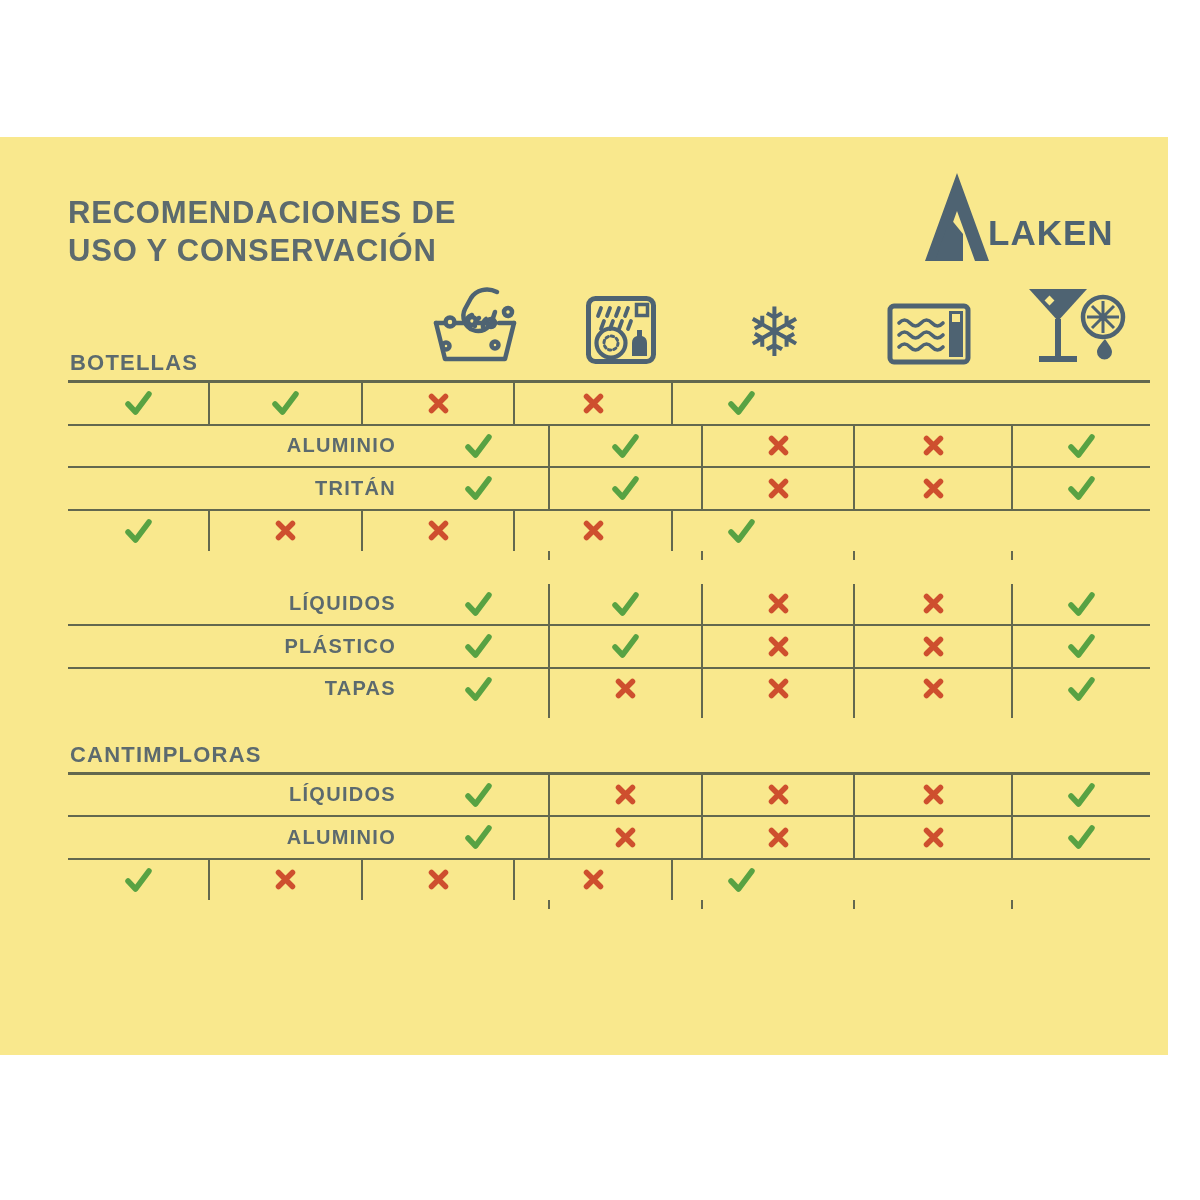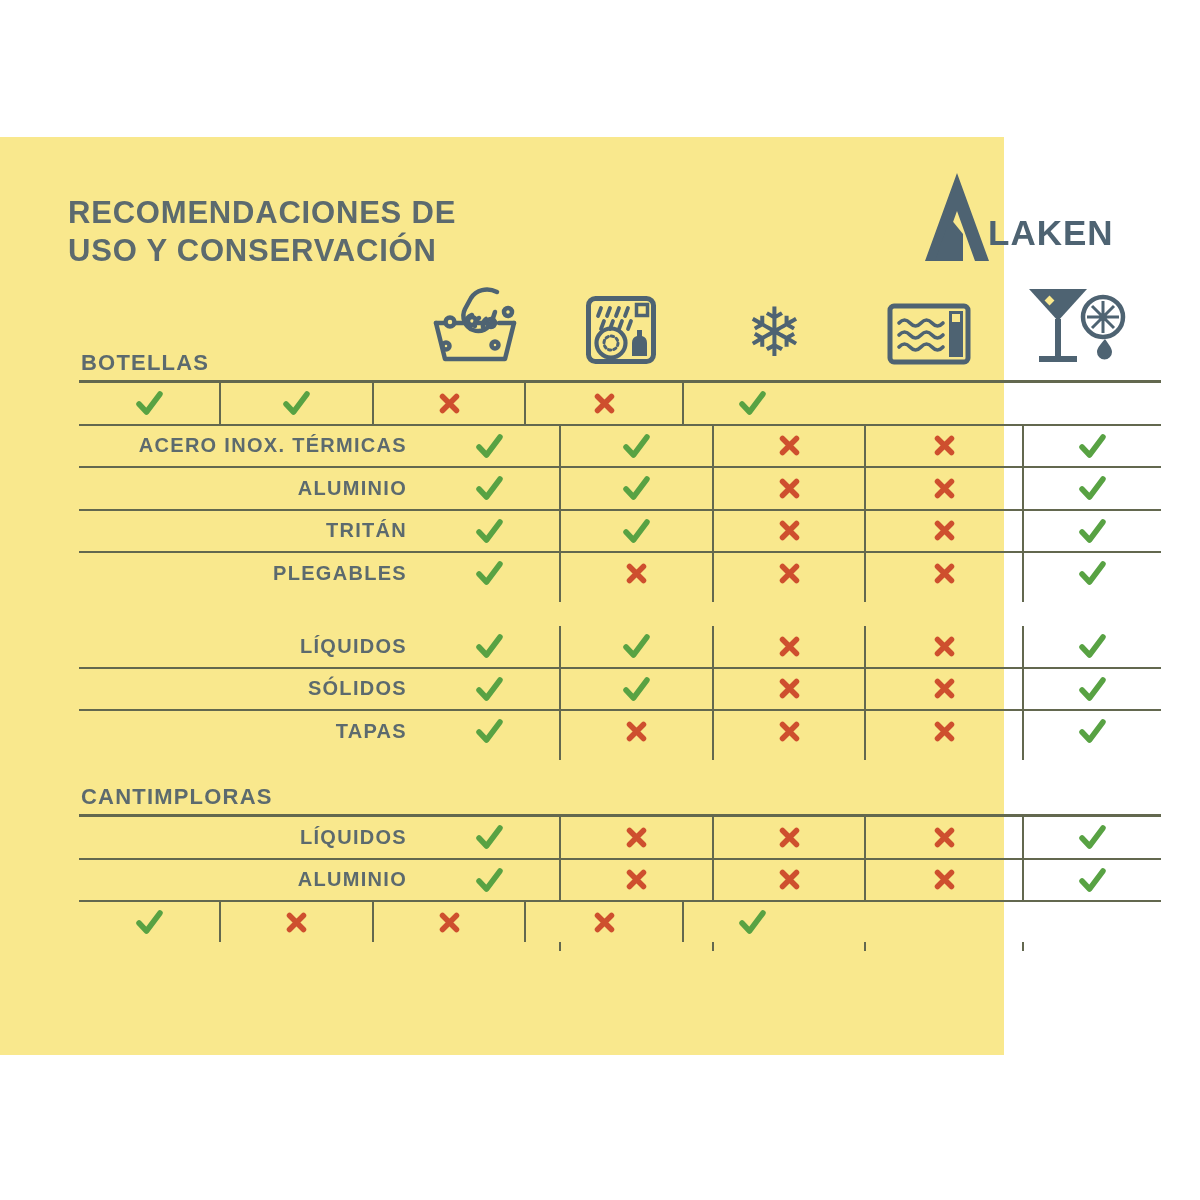--- a/index.html
+++ b/index.html
@@ -2,40 +2,40 @@
 <html style="--panel: #F9E88D; --text: #5C6A6E; --icon: #4E6372; --line: #63684F; --check: #58A243; --cross: #CE4F2E;"><head>
 <meta charset="utf-8">
 <style>
   * { box-sizing: border-box; }
   html, body { margin: 0; padding: 0; }
   body {
     width: 1200px; height: 1200px; background: #ffffff;
     font-family: "Liberation Sans", sans-serif;
   }
   .screen { position: relative; width: 1200px; height: 1200px; background: #ffffff; overflow: hidden; }
-  .panel { position: absolute; left: 0; top: 137px; width: 1004px; height: 918px; background: var(--panel, #F9E88D); }
+  .panel { position: absolute; left: 0; top: 137px; width: 1168px; height: 918px; background: var(--panel, #F9E88D); }
 
   
   .title { position: absolute; left: 68px; top: 57px; color: var(--text, #5C6A6E);
            font-size: 31px; font-weight: bold; letter-spacing: 0.8px; line-height: 38px; }
 
   
   .logo { position: absolute; left: 918px; top: 34px; display: flex; align-items: flex-end; }
   .brand { color: var(--icon, #4E6372); font-size: 35px; font-weight: bold; letter-spacing: 1px;
            line-height: 1; margin-left: -4px; margin-bottom: 15px; }
 
   
   .icons-row { position: absolute; left: 65px; top: 148px; width: 1082px; height: 80px; }
   .icon-wrap { position: absolute; bottom: 0; width: 110px; display: flex; justify-content: center; align-items: flex-end; }
   .iw1 { left: 355px; } .iw2 { left: 501px; } .iw3 { left: 654px; } .iw4 { left: 809px; } .iw5 { left: 957px; }
   .glyph { color: var(--icon, #4E6372); font-family: "DejaVu Sans", sans-serif;
            font-size: 68px; line-height: 64px; }
 
   
-  .table { position: absolute; left: 79px; top: 213px; width: 1082px; }
+  .table { position: absolute; left: 68px; top: 213px; width: 1082px; }
   .section + .section { margin-top: 24px; }
   .section-header { height: 33px; border-bottom: 3px solid var(--line, #63684F);
                     display: flex; align-items: flex-end; padding: 0 0 4px 2px;
                     color: var(--text, #5C6A6E); font-size: 22px; font-weight: bold; letter-spacing: 1.2px; }
   .row { display: flex; height: 42.5px; border-bottom: 2.5px solid var(--line, #63684F); align-items: stretch; }
   .row.last { border-bottom: none; height: 40px; }
   .row.stub { height: 9px; border-bottom: none; }
   .cell { display: flex; align-items: center; }
   .cell.label { width: 340px; justify-content: flex-end; padding-right: 12px;
                 color: var(--text, #5C6A6E); font-size: 20px; font-weight: bold; letter-spacing: 1.3px; }
@@ -157,48 +157,20 @@
                   <path d="M4.5 4.5 L18.5 18.5 M18.5 4.5 L4.5 18.5" fill="none" stroke="var(--cross)" stroke-width="5.5" stroke-linecap="round"></path>
                 </svg>
               </div>
     <div class="cell m m5">
                 <svg width="27" height="24" viewBox="0 0 27 24">
                   <path d="M3 13 L10.5 21 L24 3" fill="none" stroke="var(--check)" stroke-width="5.5" stroke-linecap="round" stroke-linejoin="round"></path>
                 </svg>
               </div>
   </div>
 
-  <div class="row">
-    <div class="cell label">ACERO INOX. TÉRMICAS</div>
-    <div class="cell m m1">
-                <svg width="27" height="24" viewBox="0 0 27 24">
-                  <path d="M3 13 L10.5 21 L24 3" fill="none" stroke="var(--check)" stroke-width="5.5" stroke-linecap="round" stroke-linejoin="round"></path>
-                </svg>
-              </div>
-    <div class="cell m m2">
-                <svg width="27" height="24" viewBox="0 0 27 24">
-                  <path d="M3 13 L10.5 21 L24 3" fill="none" stroke="var(--check)" stroke-width="5.5" stroke-linecap="round" stroke-linejoin="round"></path>
-                </svg>
-              </div>
-    <div class="cell m m3">
-                <svg width="23" height="23" viewBox="0 0 23 23">
-                  <path d="M4.5 4.5 L18.5 18.5 M18.5 4.5 L4.5 18.5" fill="none" stroke="var(--cross)" stroke-width="5.5" stroke-linecap="round"></path>
-                </svg>
-              </div>
-    <div class="cell m m4">
-                <svg width="23" height="23" viewBox="0 0 23 23">
-                  <path d="M4.5 4.5 L18.5 18.5 M18.5 4.5 L4.5 18.5" fill="none" stroke="var(--cross)" stroke-width="5.5" stroke-linecap="round"></path>
-                </svg>
-              </div>
-    <div class="cell m m5">
-                <svg width="27" height="24" viewBox="0 0 27 24">
-                  <path d="M3 13 L10.5 21 L24 3" fill="none" stroke="var(--check)" stroke-width="5.5" stroke-linecap="round" stroke-linejoin="round"></path>
-                </svg>
-              </div>
-  </div>
 
   <div class="row">
     <div class="cell label">ALUMINIO</div>
     <div class="cell m m1">
                 <svg width="27" height="24" viewBox="0 0 27 24">
                   <path d="M3 13 L10.5 21 L24 3" fill="none" stroke="var(--check)" stroke-width="5.5" stroke-linecap="round" stroke-linejoin="round"></path>
                 </svg>
               </div>
     <div class="cell m m2">
                 <svg width="27" height="24" viewBox="0 0 27 24">
@@ -245,21 +217,20 @@
                 </svg>
               </div>
     <div class="cell m m5">
                 <svg width="27" height="24" viewBox="0 0 27 24">
                   <path d="M3 13 L10.5 21 L24 3" fill="none" stroke="var(--check)" stroke-width="5.5" stroke-linecap="round" stroke-linejoin="round"></path>
                 </svg>
               </div>
   </div>
 
   <div class="row last">
-    <div class="cell label">PLEGABLES</div>
     <div class="cell m m1">
                 <svg width="27" height="24" viewBox="0 0 27 24">
                   <path d="M3 13 L10.5 21 L24 3" fill="none" stroke="var(--check)" stroke-width="5.5" stroke-linecap="round" stroke-linejoin="round"></path>
                 </svg>
               </div>
     <div class="cell m m2">
                 <svg width="23" height="23" viewBox="0 0 23 23">
                   <path d="M4.5 4.5 L18.5 18.5 M18.5 4.5 L4.5 18.5" fill="none" stroke="var(--cross)" stroke-width="5.5" stroke-linecap="round"></path>
                 </svg>
               </div>
@@ -315,21 +286,21 @@
                 </svg>
               </div>
     <div class="cell m m5">
                 <svg width="27" height="24" viewBox="0 0 27 24">
                   <path d="M3 13 L10.5 21 L24 3" fill="none" stroke="var(--check)" stroke-width="5.5" stroke-linecap="round" stroke-linejoin="round"></path>
                 </svg>
               </div>
   </div>
 
   <div class="row">
-    <div class="cell label">SÓLIDOS</div>
+    <div class="cell label">PLÁSTICO</div>
     <div class="cell m m1">
                 <svg width="27" height="24" viewBox="0 0 27 24">
                   <path d="M3 13 L10.5 21 L24 3" fill="none" stroke="var(--check)" stroke-width="5.5" stroke-linecap="round" stroke-linejoin="round"></path>
                 </svg>
               </div>
     <div class="cell m m2">
                 <svg width="27" height="24" viewBox="0 0 27 24">
                   <path d="M3 13 L10.5 21 L24 3" fill="none" stroke="var(--check)" stroke-width="5.5" stroke-linecap="round" stroke-linejoin="round"></path>
                 </svg>
               </div>

